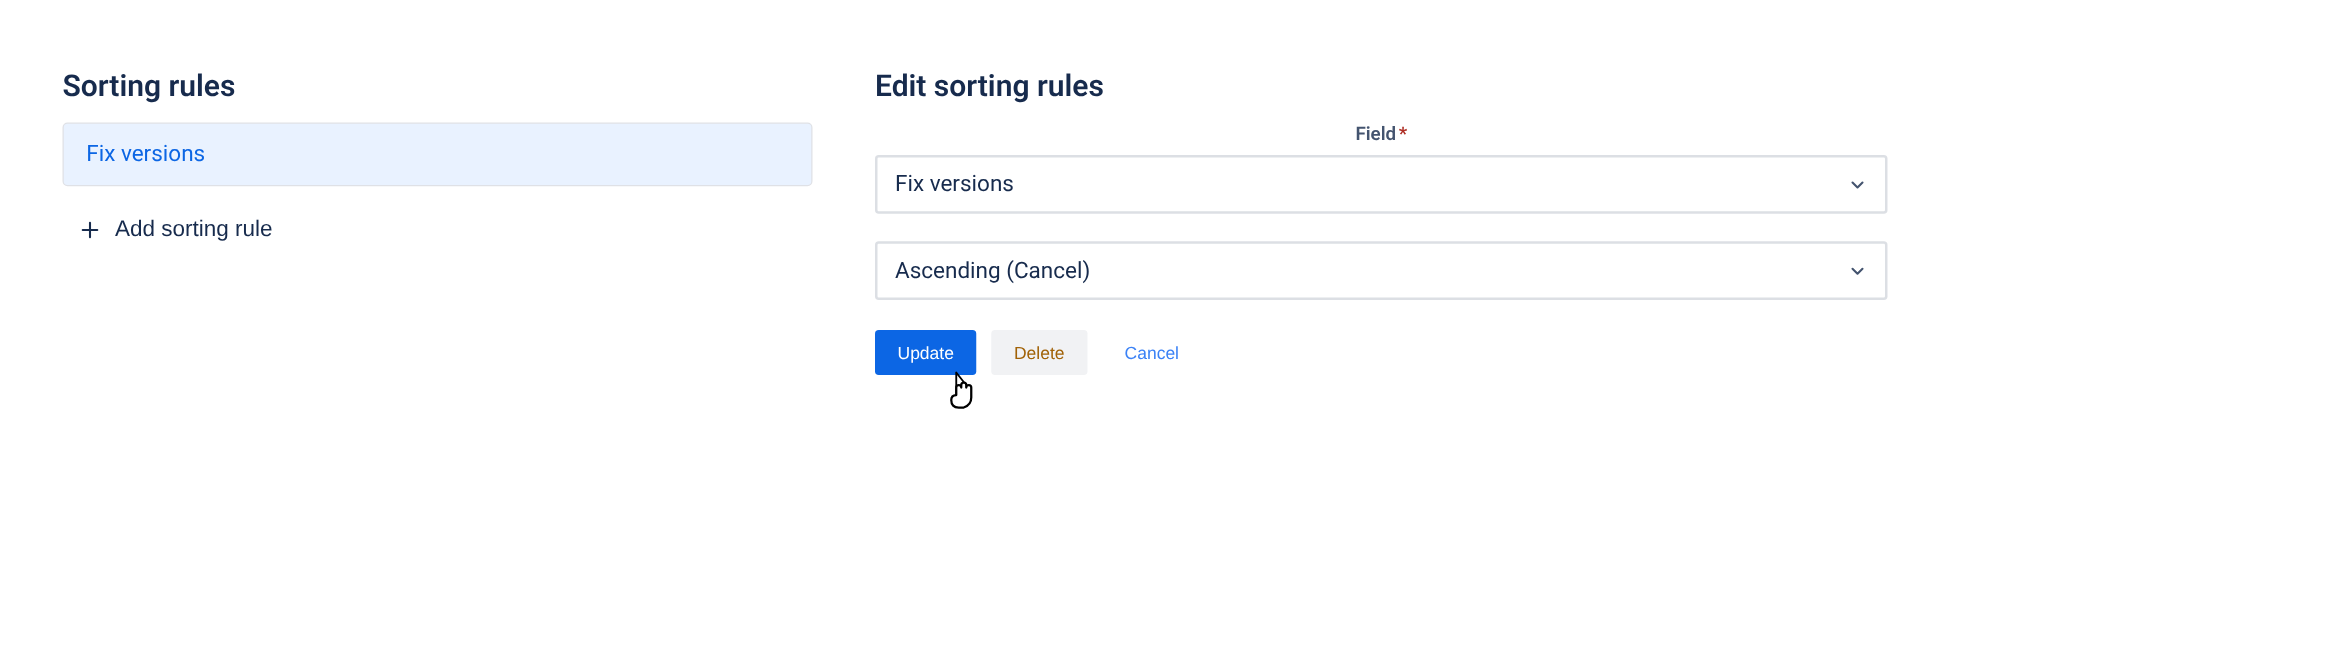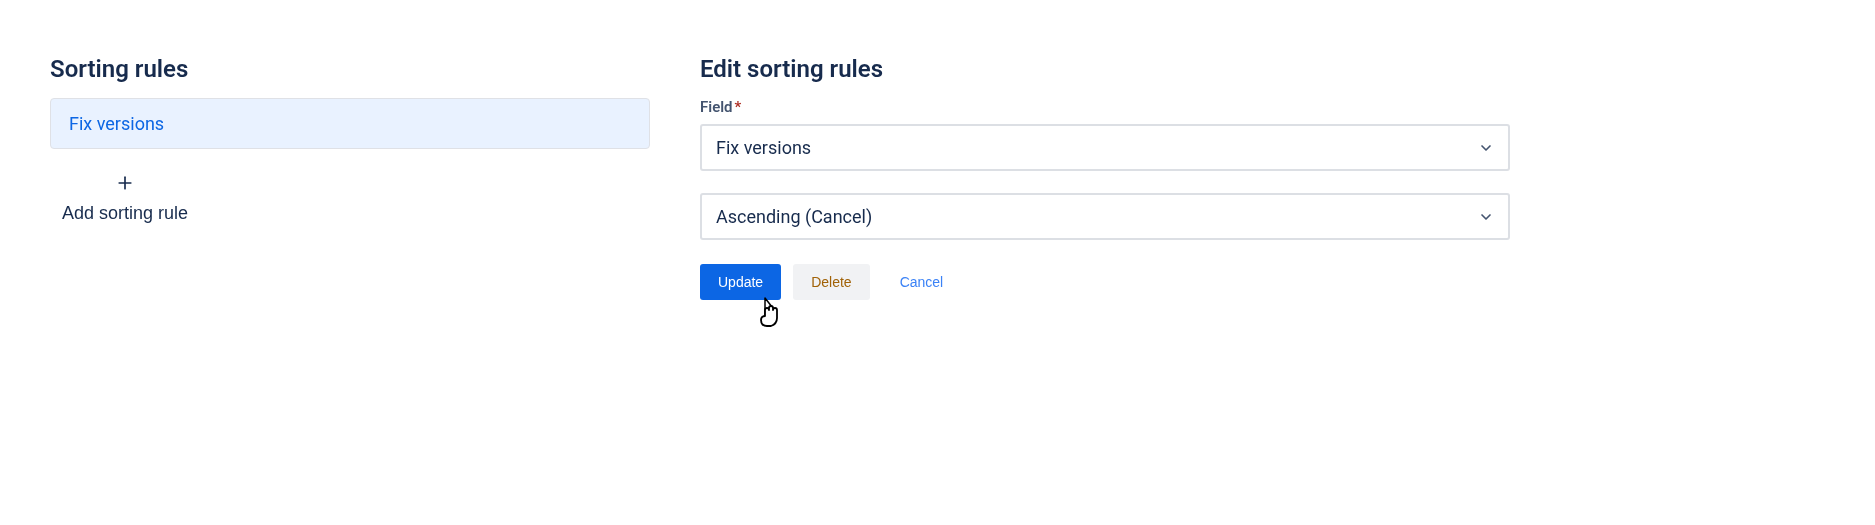--- a/index.html
+++ b/index.html
@@ -41,29 +41,29 @@
       display: flex;
       align-items: center;
       gap: 10px;
       padding: 8px 12px;
       color: #172B4D;
       font-size: 18px;
       font-weight: 400;
       cursor: pointer;
       background: transparent;
       border: none;
-      flex-direction: column;
     }
     .add-rule .plus-icon {
       display: inline-flex;
       align-items: center;
       justify-content: center;
     }
     .field-group {
       margin-bottom: 22px;
+      text-align: center;
     }
     .field-label {
       display: block;
       font-size: 15px;
       font-weight: 600;
       color: #44546F;
       margin-bottom: 8px;
     }
     .required-asterisk {
       color: #AE2E24;

